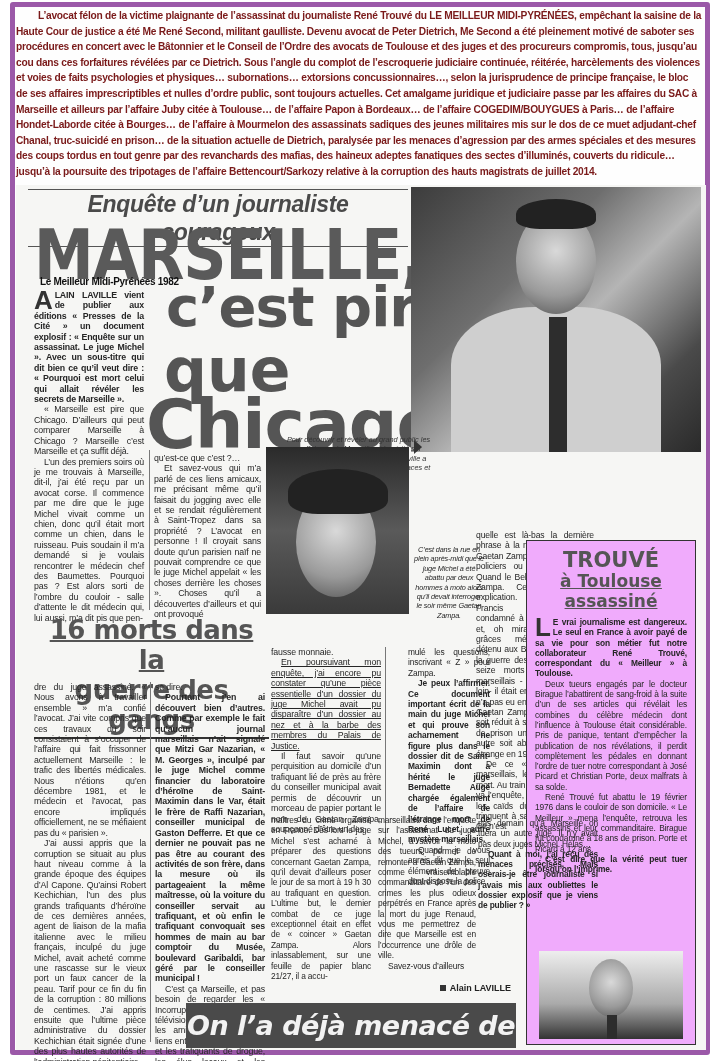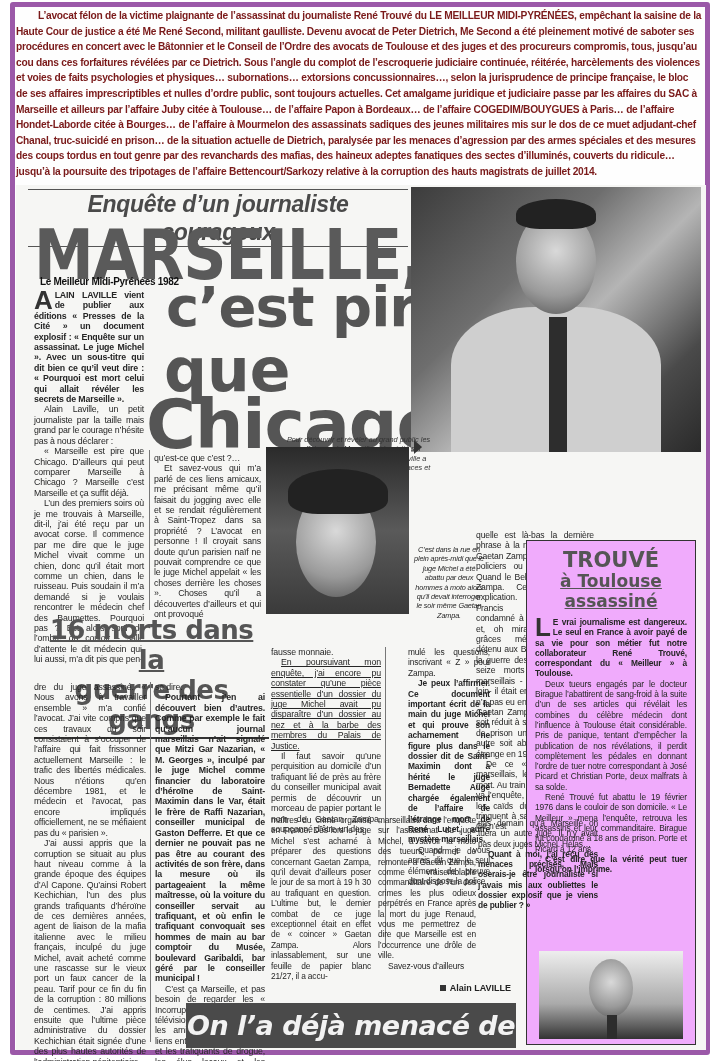--- a/index.html
+++ b/index.html
@@ -62,21 +62,20 @@
     <div class="shirt" style="left:40px; top:120px; width:210px; height:145px; border-radius:40% 40% 0 0; background:#cfcfcf;"></div>
     <div class="tie" style="left:138px; top:130px; width:18px; height:135px;"></div>
     <div class="face" style="left:105px; top:22px; width:80px; height:105px;"></div>
     <div class="hair" style="left:105px; top:12px; width:80px; height:30px;"></div>
   </div>
   <div class="caption1">Pour découvrir et révéler au grand public les « affaires » de Marseille et la vérité sur l’assassinat du juge Michel, Alain Laville a rouvert le dossier au mépris des menaces et du danger.</div>
   <div class="arrow-r"></div>
 
   <div class="col" style="left:18px; top:105px; width:110px;">
     <p style="text-indent:0;"><span class="dropcap">A</span><span class="b">LAIN LAVILLE vient de publier aux éditions « Presses de la Cité » un document explosif : « Enquête sur un assassinat. Le juge Michel ». Avec un sous-titre qui dit bien ce qu’il veut dire : « Pourquoi est mort celui qui allait révéler les secrets de Marseille ».</span></p>
-    <p>Alain Laville, un petit journaliste par la taille mais grand par le courage n’hésite pas à nous déclarer :</p>
     <p>« Marseille est pire que Chicago. D’ailleurs qui peut comparer Marseille à Chicago ? Marseille c’est Marseille et ça suffit déjà.</p>
     <p>L’un des premiers soirs où je me trouvais à Marseille, dit-il, j’ai été reçu par un avocat corse. Il commence par me dire que le juge Michel vivait comme un chien, donc qu’il était mort comme un chien, dans le ruisseau. Puis soudain il m’a demandé si je voulais rencontrer le médecin chef des Baumettes. Pourquoi pas ? Est alors sorti de l’ombre du couloir - salle d’attente le dit médecin qui, lui aussi, m’a dit pis que pen-</p>
   </div>
   <div class="vrule" style="left:133px; top:265px; height:160px;"></div>
 
   <div class="col" style="left:138px; top:268px; width:107px;">
     <p style="text-indent:0;">qu’est-ce que c’est ?…</p>
     <p>Et savez-vous qui m’a parlé de ces liens amicaux, me précisant même qu’il faisait du jogging avec elle et se rendait régulièrement à Saint-Tropez dans sa propriété ? L’avocat en personne ! Il croyait sans doute qu’un parisien naïf ne pouvait comprendre ce que le juge Michel appelait « les choses derrière les choses ». Choses qu’il a découvertes d’ailleurs et qui ont provoqué</p>
   </div>
 

